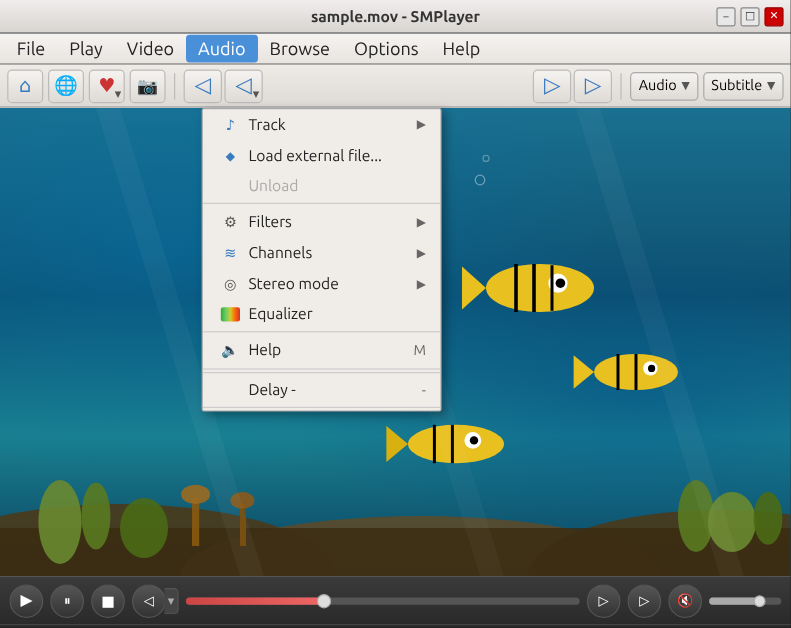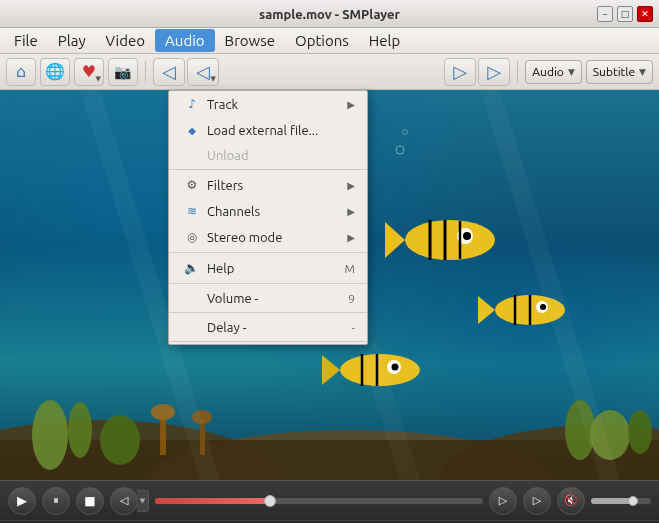--- a/index.html
+++ b/index.html
@@ -474,38 +474,39 @@
   </div>
 
   <div class="menu-entry">
     <div class="icon-area">
       <span class="mini-icon" style="color:#555">◎</span>
     </div>
     <span>Stereo mode</span>
     <span class="submenu-arrow">▶</span>
   </div>
 
+  <div class="menu-entry">
+    <div class="icon-area">
+      <div class="icon-eq"></div>
+    </div>
+    <span>Equalizer</span>
+  </div>
 
   <div class="menu-separator"></div>
 
   <div class="menu-entry">
     <div class="icon-area">
       <span class="mini-icon icon-speaker">🔈</span>
     </div>
     <span>Help</span>
     <span class="shortcut">M</span>
   </div>
 
   <div class="menu-separator"></div>
 
-  <div class="menu-entry">
-    <div class="icon-area"></div>
-    <span>Volume -</span>
-    <span class="shortcut">9</span>
-  </div>
 
 
   <div class="menu-separator"></div>
 
   <div class="menu-entry">
     <div class="icon-area"></div>
     <span>Delay -</span>
     <span class="shortcut">-</span>
   </div>
 

